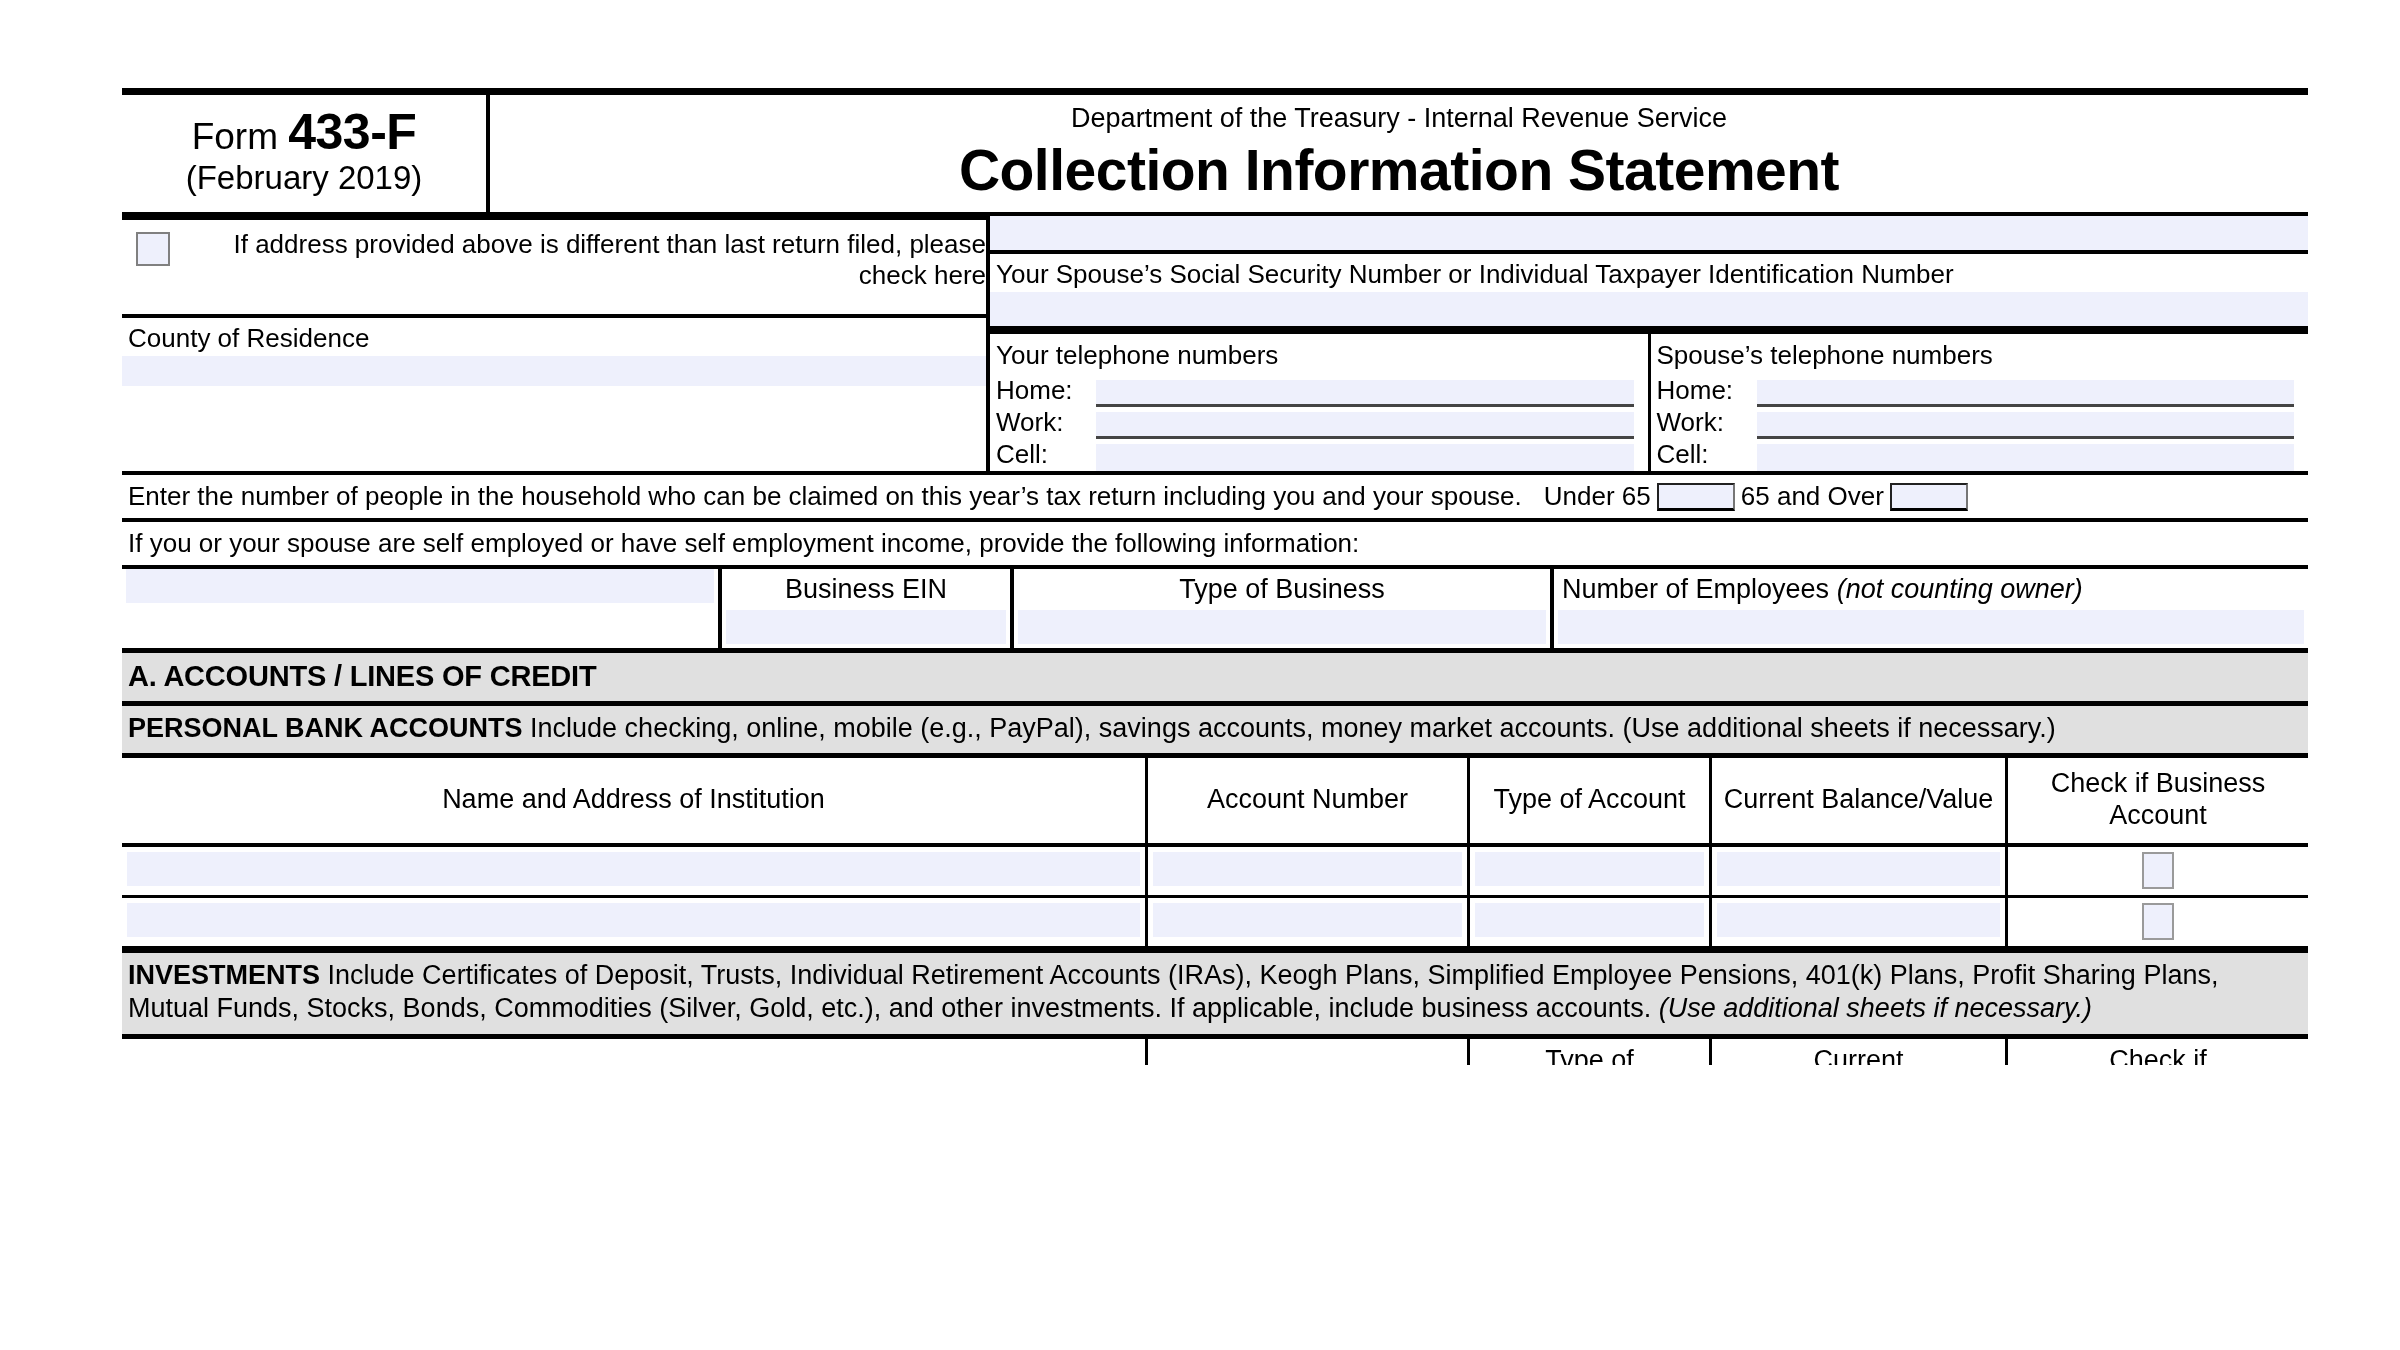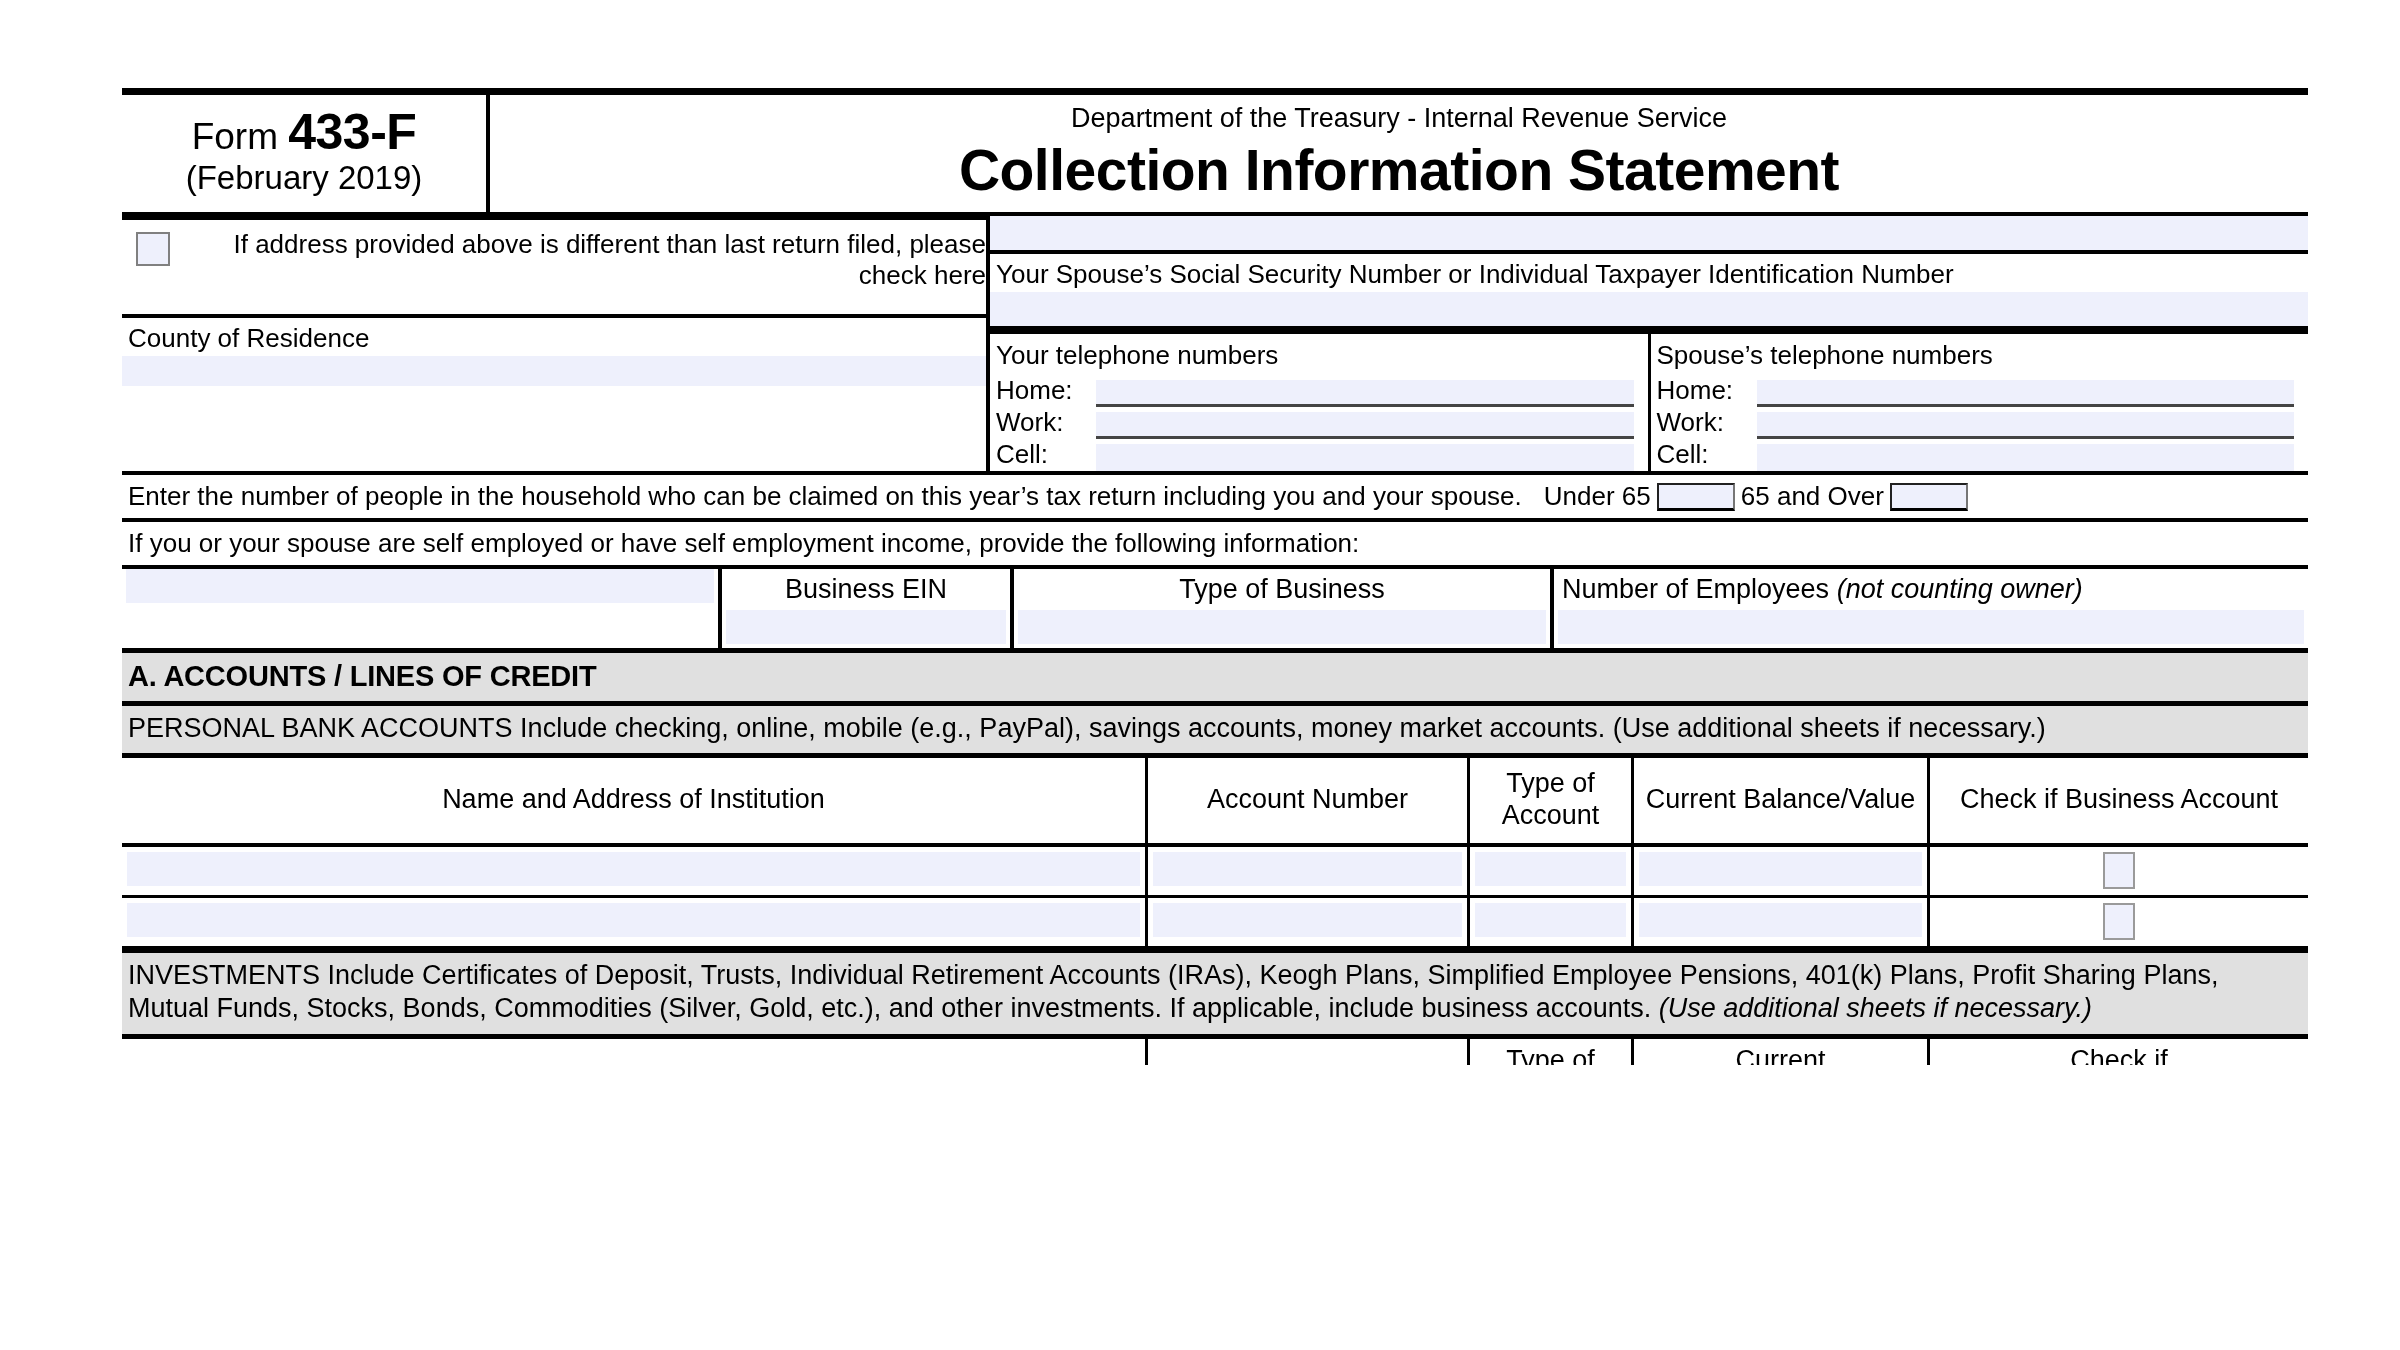--- a/index.html
+++ b/index.html
@@ -146,34 +146,34 @@
     padding: 7px 0 8px 6px;
     border-bottom: 5px solid #000;
     letter-spacing: -0.2px;
   }
   .gray-para {
     background: #e0e0e0;
     font-size: 27px; line-height: 1.23;
     padding: 6px 12px 8px 6px;
     border-bottom: 5px solid #000;
   }
-  .gray-para b { font-weight: normal; text-align: right; }
+  .gray-para b { font-weight: bold; text-align: right; }
   .gray-para i { font-style: italic; }
 
   
   .acct-tbl { border-bottom: 7px solid #000; }
   .acct-row { display: flex; }
   .acct-hdr-row { border-bottom: 4px solid #000; }
   .acct-data-row { border-bottom: 3px solid #000; }
   .acct-data-row.last { border-bottom: 0; }
   .acct-c { border-right: 3px solid #000; }
   .acct-c:last-child { border-right: 0; }
   .c-inst  { width: 1026px; }
   .c-acct  { width: 322px; }
-  .c-type  { width: 164px; }
+  .c-type  { width: 242px; }
   .c-bal   { width: 296px; }
   .c-chk   { flex: 1; }
   .acct-hdr-cell {
     font-size: 27px; text-align: center; line-height: 1.16;
     padding: 10px 4px 12px 4px;
     display: flex; align-items: center; justify-content: center;
     height: 100%;
   }
   .acct-field-cell { padding: 5px 5px 6px 5px; }
   .acct-field { height: 34px; }

